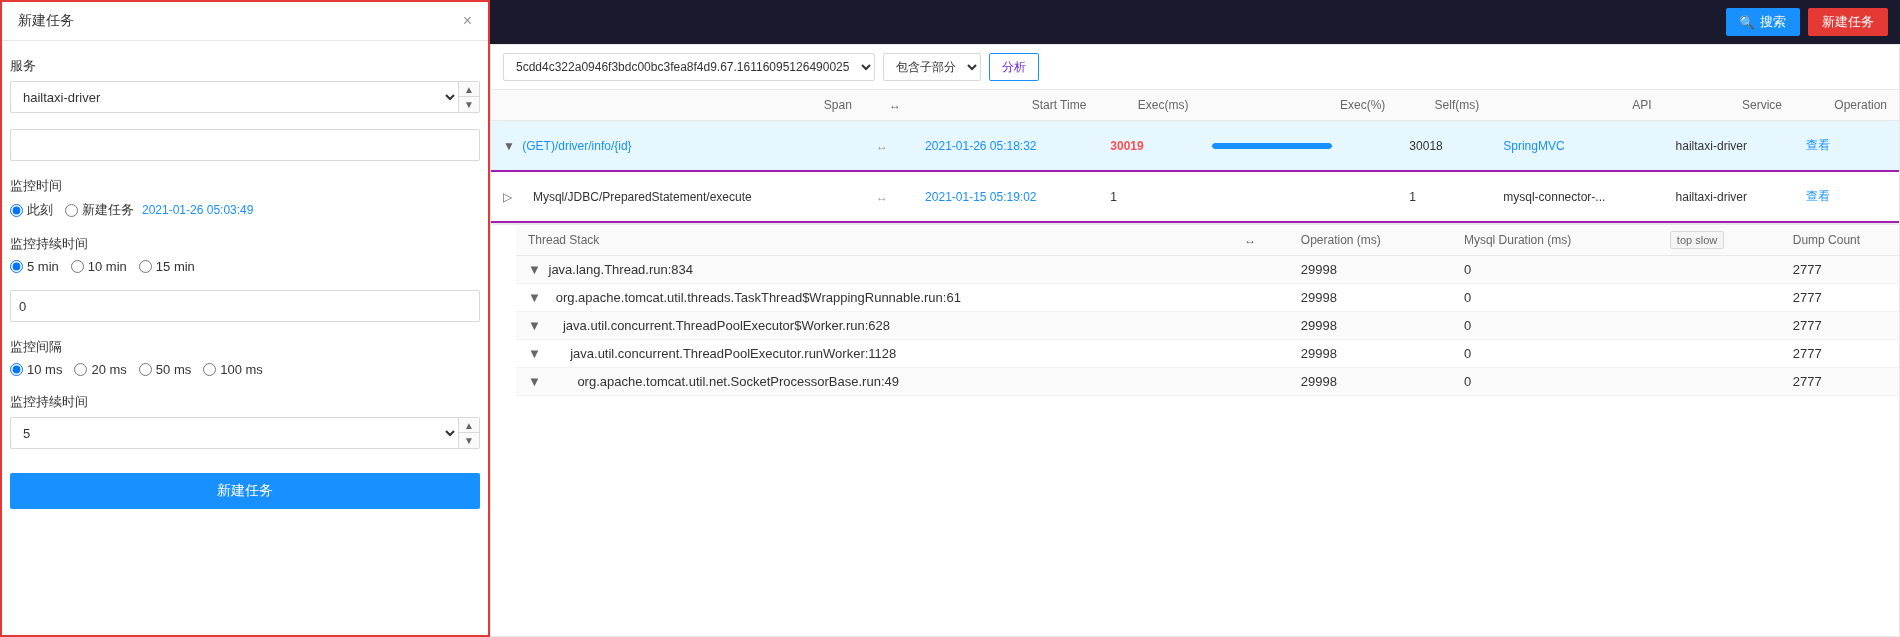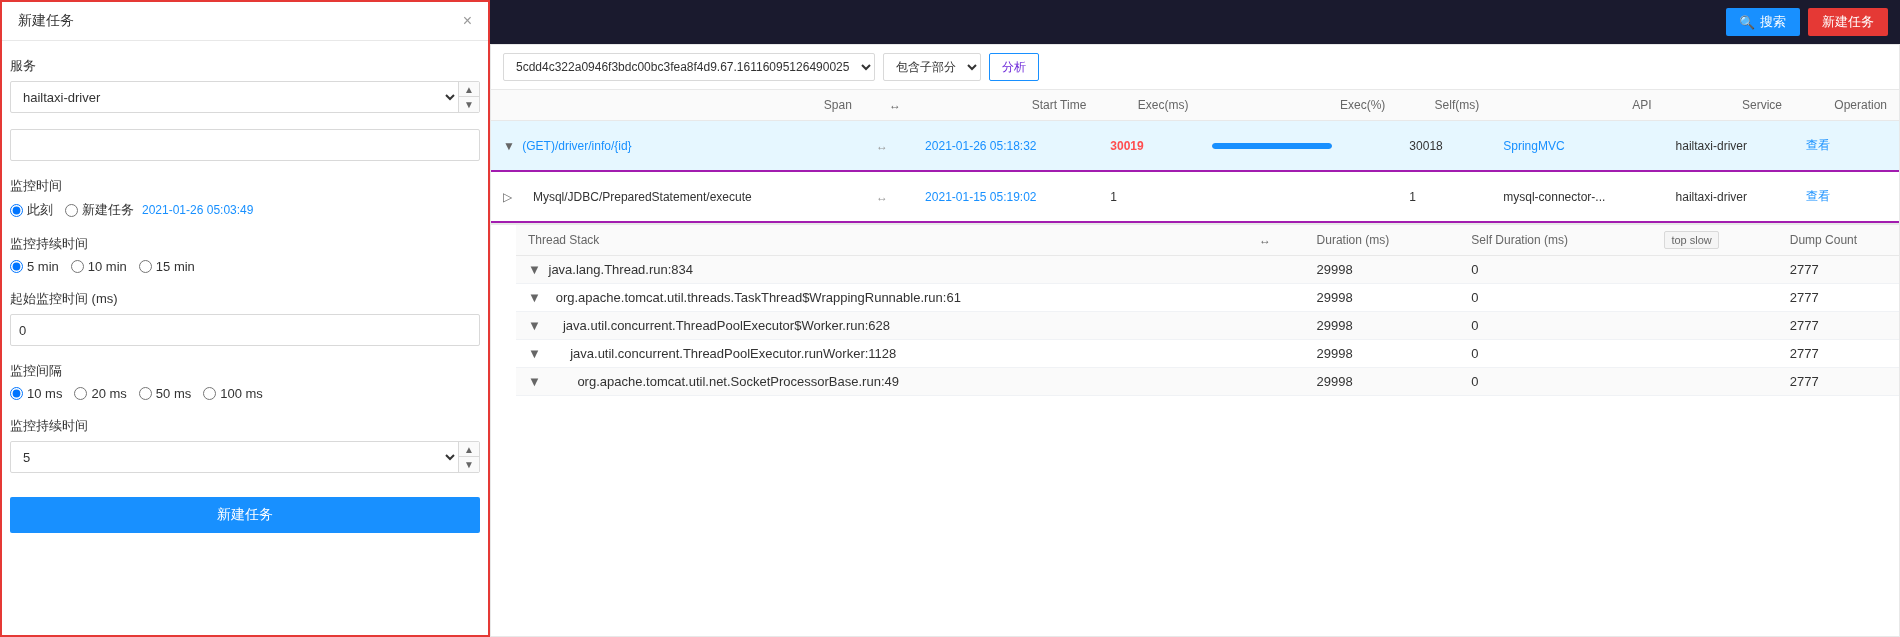--- a/index.html
+++ b/index.html
@@ -406,21 +406,20 @@
         </label>
         <label class="radio-item">
           <input type="radio" name="duration" style="">
           <span class="radio-label">15 min</span>
         </label>
       </div>
     </div>
 
     
     <div class="form-group">
-      <label class="form-label">起始监控时间 (ms)</label>
       <div class="form-input-wrapper">
         <input class="form-input-plain" type="text" value="0" style="">
       </div>
     </div>
 
     
     <div class="form-group">
       <label class="form-label">监控间隔</label>
       <div class="radio-group">
         <label class="radio-item">
@@ -533,22 +532,22 @@
         </tbody>
     </table>
   </div>
 
   <div class="thread-section">
     <table class="thread-table">
       <thead>
         <tr>
           <th>Thread Stack</th>
           <th>↔</th>
-          <th>Duration (ms)</th>
-          <th>Self Duration (ms)</th>
+          <th>Operation (ms)</th>
+          <th>Mysql Duration (ms)</th>
           <th><span class="top-slow-badge">top slow</span></th>
           <th>Dump Count</th>
         </tr>
       </thead>
       <tbody id="thread-tbody">
       <tr>
     <td>
       <span style="color:#666;margin-right:4px;">▼</span>
       <span>java.lang.Thread.run:834</span>
     </td>

